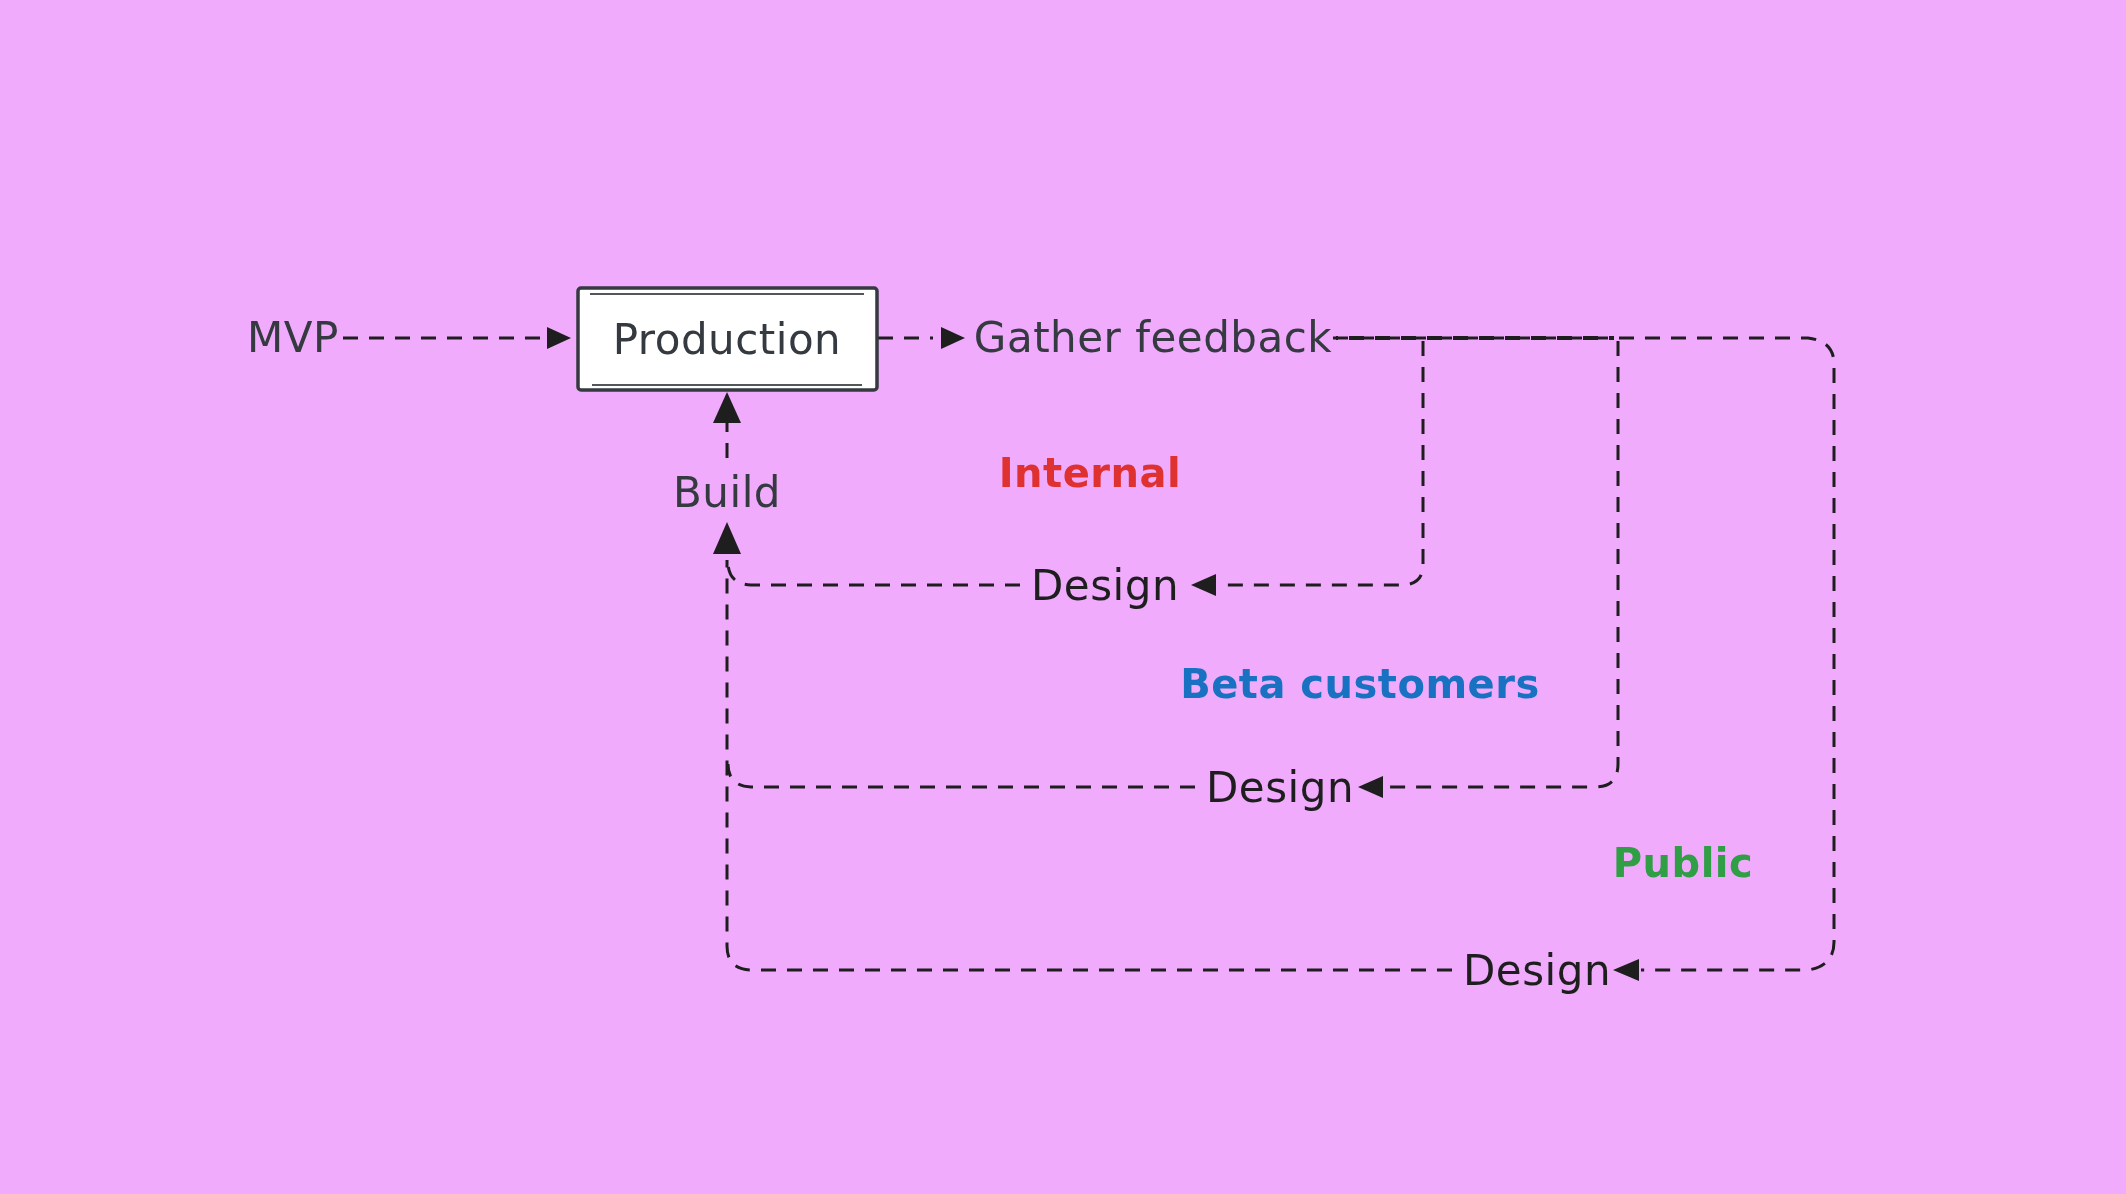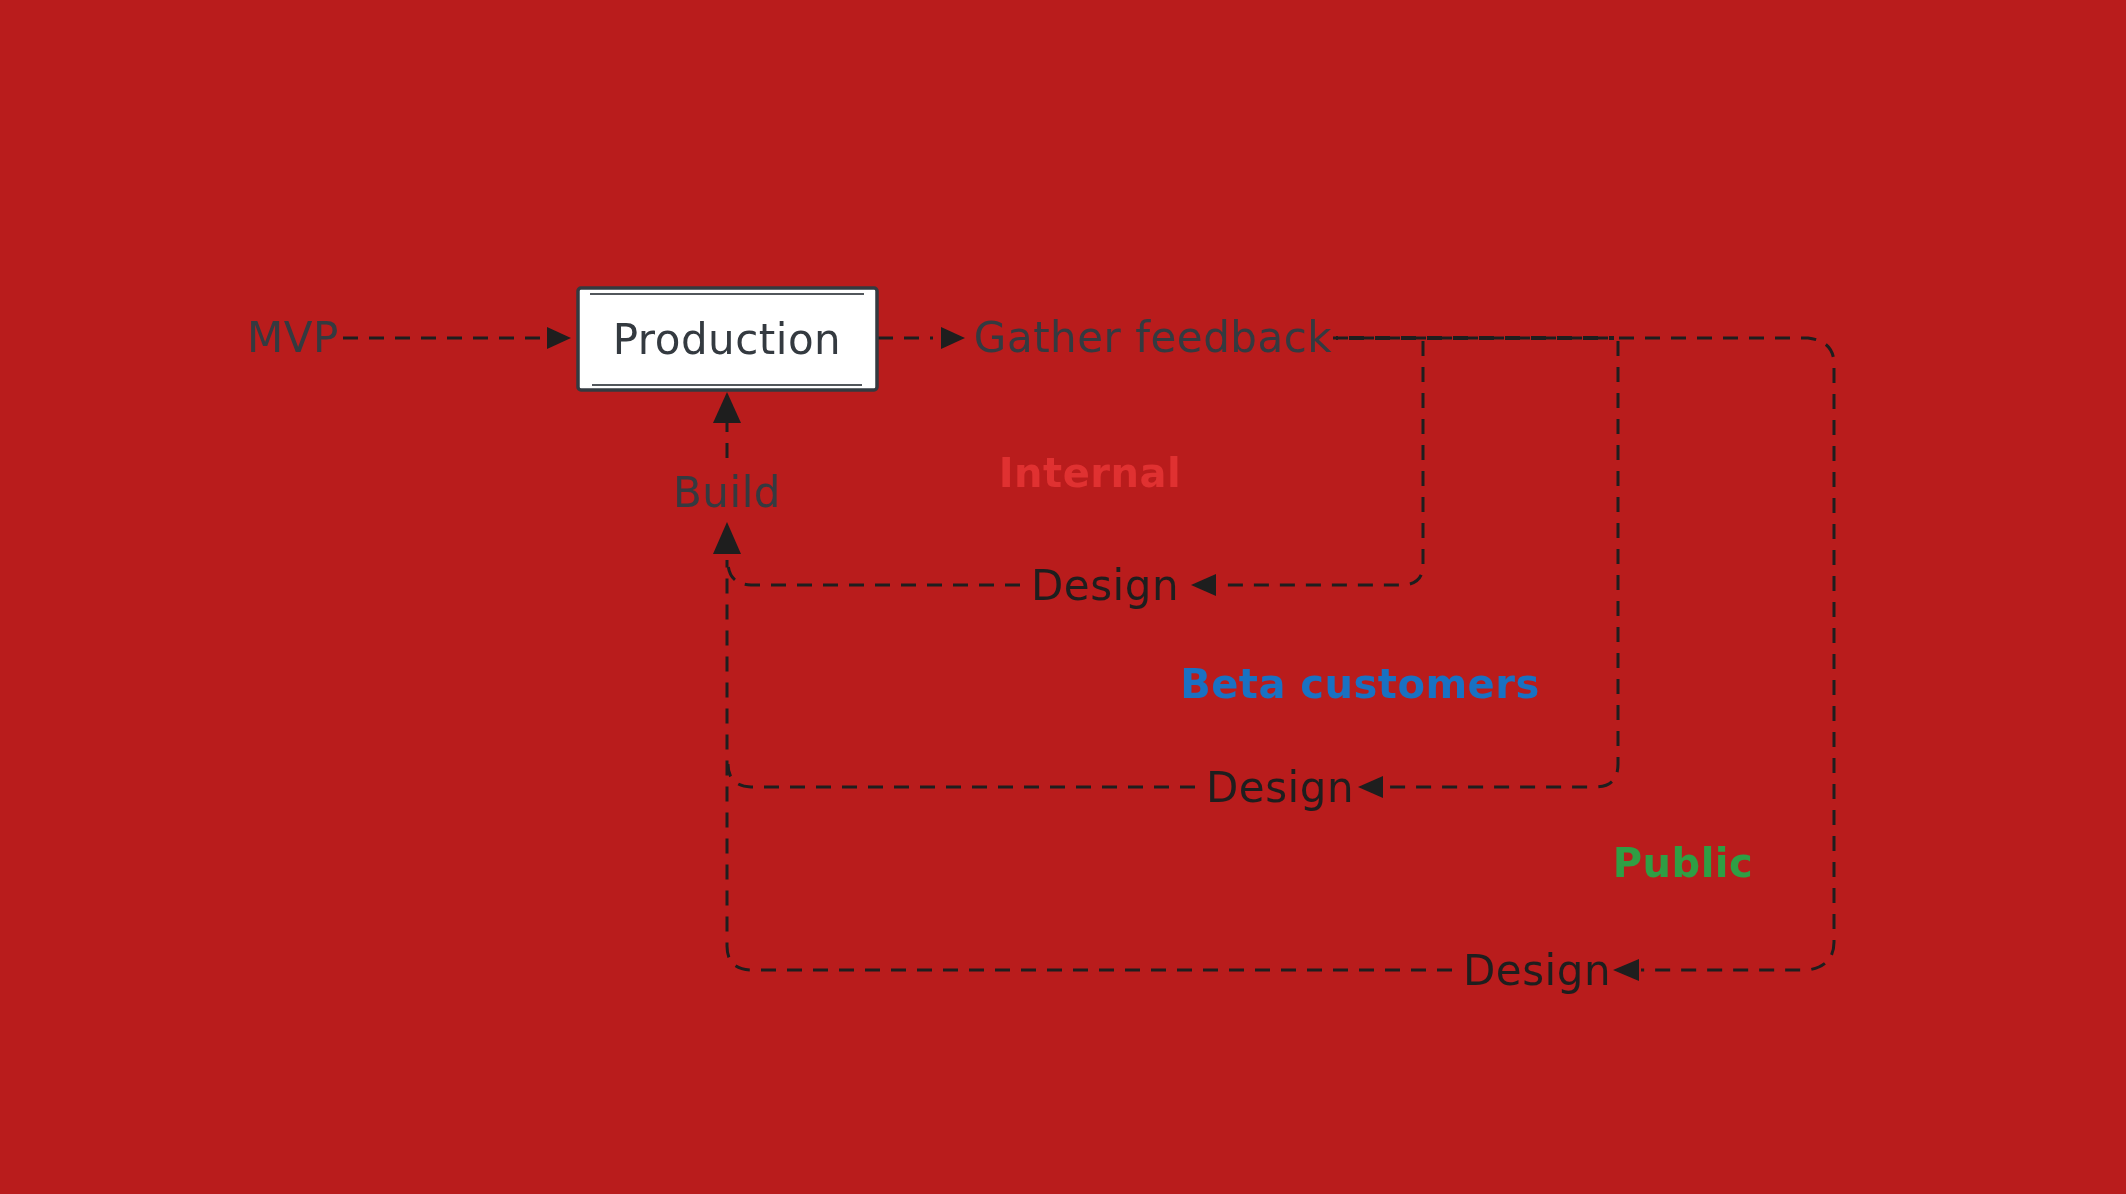--- a/index.html
+++ b/index.html
@@ -3,21 +3,21 @@
 <meta charset="utf-8">
 <style>
   html, body {
     margin: 0;
     padding: 0;
     background: #ffffff;
   }
   .canvas-wrap {
     width: 2126px;
     height: 1194px;
-    background: #b91c1c;
+    background: #f0abfc;
     position: relative;
   }
   svg { display: block; }
   .node-text {
     font-family: "DejaVu Sans", "Liberation Sans", sans-serif;
     font-size: 42px;
     letter-spacing: 0.5px;
   }
   .audience-text {
     font-family: "DejaVu Sans", "Liberation Sans", sans-serif;

